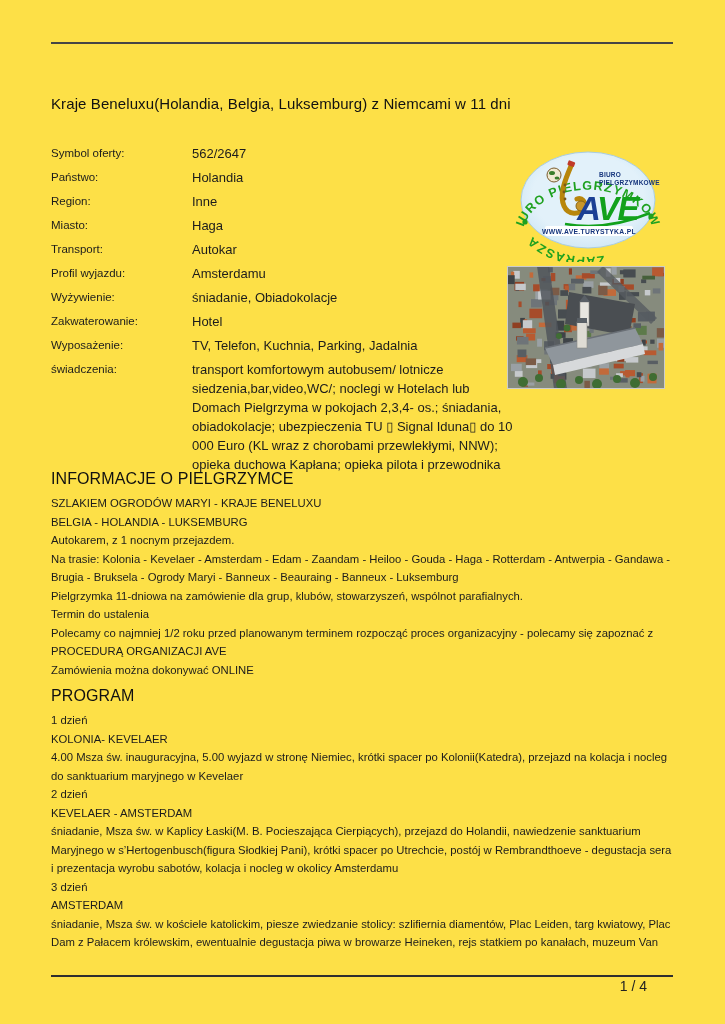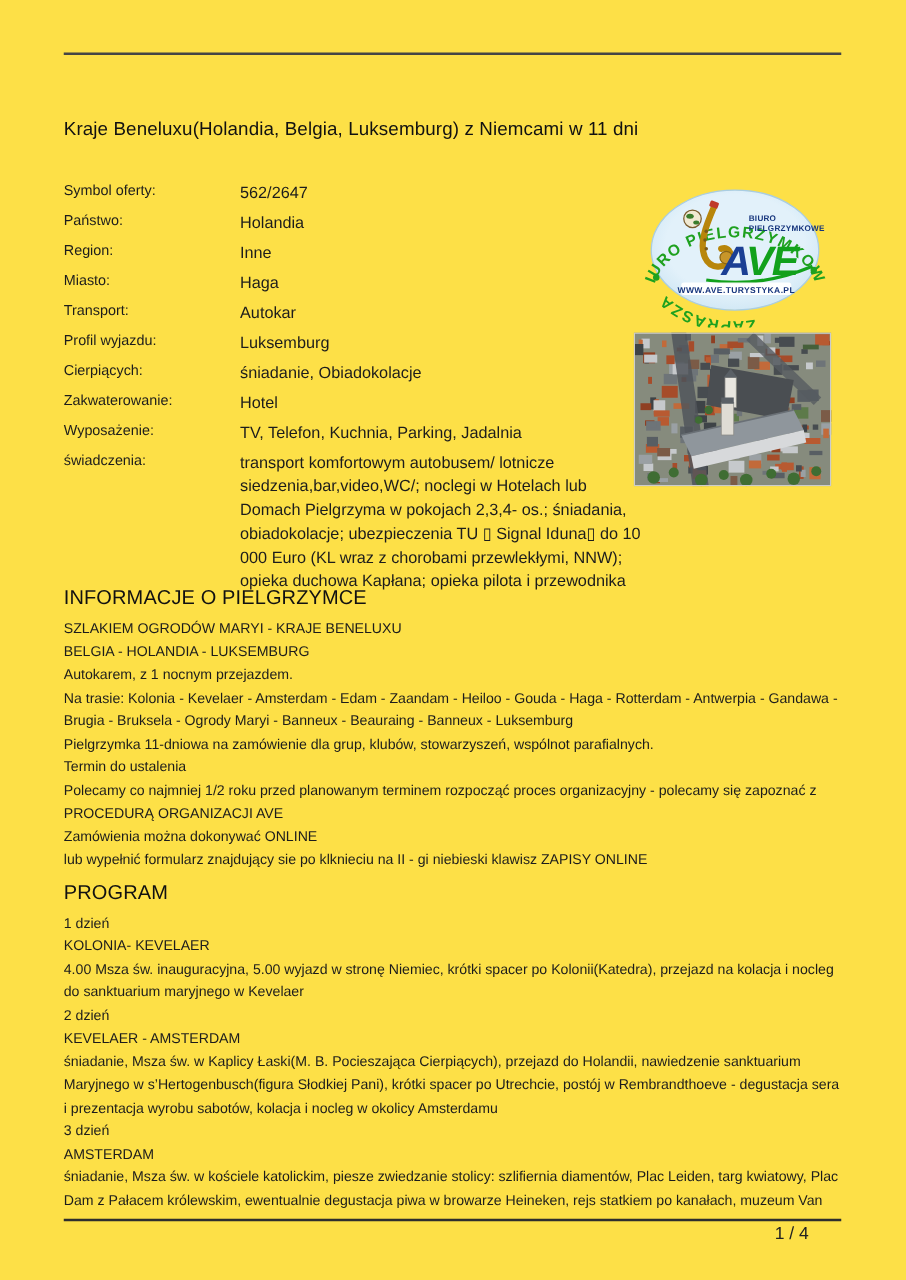--- a/index.html
+++ b/index.html
@@ -74,25 +74,25 @@
         <div class="dvalue">Haga</div>
       </div>
 
       <div class="drow">
         <div class="dlabel">Transport:</div>
         <div class="dvalue">Autokar</div>
       </div>
 
       <div class="drow">
         <div class="dlabel">Profil wyjazdu:</div>
-        <div class="dvalue">Luksemburg</div>
-      </div>
-
-      <div class="drow">
-        <div class="dlabel">Cierpiących:</div>
+        <div class="dvalue">Amsterdamu</div>
+      </div>
+
+      <div class="drow">
+        <div class="dlabel">Wyżywienie:</div>
         <div class="dvalue">śniadanie, Obiadokolacje</div>
       </div>
 
       <div class="drow">
         <div class="dlabel">Zakwaterowanie:</div>
         <div class="dvalue">Hotel</div>
       </div>
 
       <div class="drow">
         <div class="dlabel">Wyposażenie:</div>
@@ -355,21 +355,20 @@
         <p class="line">Na trasie:  Kolonia - Kevelaer - Amsterdam - Edam - Zaandam - Heiloo - Gouda - Haga - Rotterdam - Antwerpia - Gandawa - Brugia - Bruksela - Ogrody Maryi - Banneux - Beauraing - Banneux - Luksemburg</p>
 
         <p class="line">Pielgrzymka 11-dniowa na zamówienie dla grup, klubów, stowarzyszeń, wspólnot parafialnych.</p>
 
         <p class="line">Termin do ustalenia</p>
 
         <p class="line">Polecamy co najmniej 1/2 roku przed planowanym terminem rozpocząć proces organizacyjny - polecamy się zapoznać z PROCEDURĄ ORGANIZACJI AVE</p>
 
         <p class="line">Zamówienia można dokonywać ONLINE</p>
 
-        <p class="line">lub wypełnić formularz znajdujący sie po klknieciu na II - gi niebieski klawisz ZAPISY ONLINE</p>
       </div>
     <h2 class="program">PROGRAM</h2>
     <div>
 
         <p class="line">1 dzień</p>
 
         <p class="line">KOLONIA- KEVELAER</p>
 
         <p class="line">4.00 Msza św. inauguracyjna, 5.00 wyjazd w stronę Niemiec, krótki spacer po Kolonii(Katedra), przejazd na kolacja i nocleg do sanktuarium maryjnego w Kevelaer</p>
 

